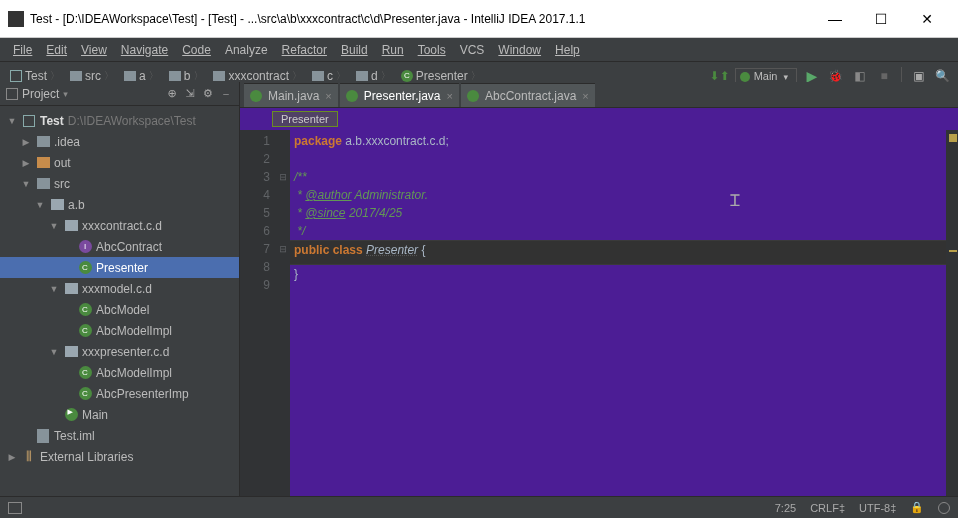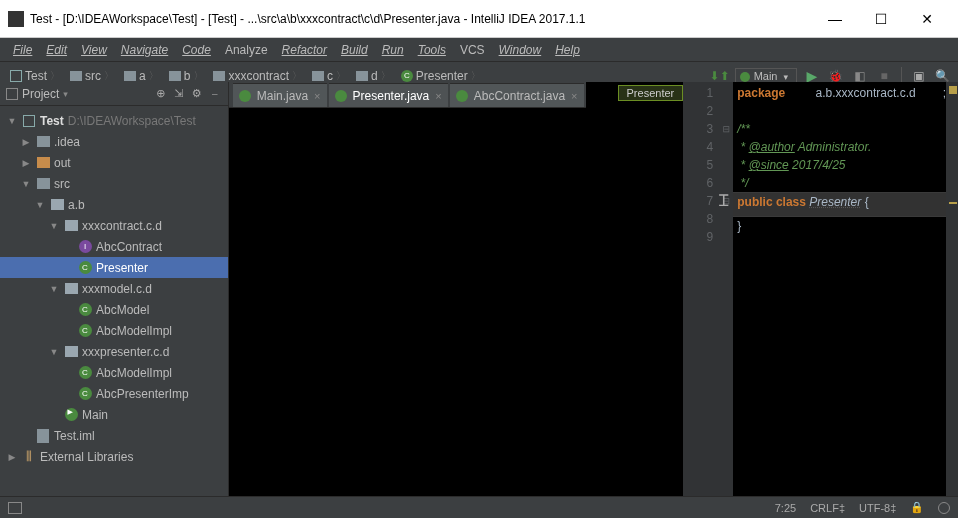--- a/index.html
+++ b/index.html
@@ -8,21 +8,21 @@
 
 .titlebar { height: 38px; background: #fff; color: #000; display: flex; align-items: center; padding: 0 8px; border-bottom: 1px solid #ccc; }
 .titlebar .icon { width: 16px; height: 16px; background: #333; margin-right: 6px; }
 .titlebar .title { flex: 1; font-size: 12px; }
 .titlebar .win-btns { display: flex; gap: 0; }
 .titlebar .win-btn { width: 46px; height: 30px; display: flex; align-items: center; justify-content: center; font-size: 14px; cursor: pointer; }
 
 
 .menubar { height: 24px; background: #3c3f41; display: flex; align-items: center; padding: 0 6px; color: #bbb; border-bottom: 1px solid #2b2b2b; }
 .menubar .menu-item { padding: 2px 7px; cursor: pointer; }
-.menubar .menu-item .und { text-decoration: underline; font-style: italic; }
+.menubar .menu-item .und { text-decoration: underline; }
 
 
 .toolbar { height: 28px; background: #3c3f41; display: flex; align-items: center; padding: 0 6px; border-bottom: 1px solid #2b2b2b; }
 .breadcrumb { display: flex; align-items: center; flex: 1; gap: 2px; }
 .crumb { display: flex; align-items: center; gap: 3px; padding: 1px 4px; color: #bbb; cursor: pointer; }
 .crumb .chev { color: #666; font-size: 10px; }
 .crumb .folder-ic { width: 12px; height: 10px; background: #87939a; display: inline-block; }
 .crumb .class-ic { width: 12px; height: 12px; border-radius: 50%; background: #4a8a3f; display: inline-block; text-align: center; font-size: 8px; line-height: 12px; color: #fff; }
 .toolbar-right { display: flex; align-items: center; gap: 6px; }
 .tb-btn { width: 18px; height: 18px; display: inline-flex; align-items: center; justify-content: center; cursor: pointer; color: #aaa; }
@@ -50,40 +50,40 @@
 .ic-mod { border: 1px solid #8aa; width: 12px; height: 12px; }
 .ic-class { width: 13px; height: 13px; border-radius: 50%; background: #4a8a3f; color: #fff; font-size: 8px; line-height: 13px; text-align: center; }
 .ic-interface { width: 13px; height: 13px; border-radius: 50%; background: #7a4a9e; color: #fff; font-size: 8px; line-height: 13px; text-align: center; }
 .ic-run { width: 13px; height: 13px; border-radius: 50%; background: #4a8a3f; position: relative; }
 .ic-run::after { content: '▶'; color: #fff; font-size: 7px; position: absolute; left: 3px; top: 0; }
 .ic-lib { color: #c9a26b; font-size: 14px; }
 .ic-file { width: 12px; height: 14px; background: #87939a; }
 .tree-row .path-grey { color: #787878; margin-left: 4px; }
 
 
-.editor-area { flex: 1; background: #000000; display: flex; flex-direction: row; position: relative; }
+.editor-area { flex: 1; background: #4c1d95; display: flex; flex-direction: column; position: relative; }
 .editor-tabs { height: 26px; background: #3c3f41; display: flex; align-items: flex-end; border-bottom: 1px solid #2b2b2b; padding-left: 4px; }
 .etab { height: 24px; background: #515658; display: flex; align-items: center; padding: 0 6px; gap: 6px; margin-right: 2px; color: #bbb; cursor: pointer; border-top: 1px solid #2b2b2b; }
 .etab.active { background: #4e5254; color: #fff; }
 .etab .tic { width: 12px; height: 12px; border-radius: 50%; background: #4a8a3f; }
 .etab .x { color: #888; font-size: 11px; cursor: pointer; }
 .nav-crumb { height: 22px; display: flex; align-items: center; padding-left: 32px; }
 .nav-crumb .box { background: #556b2f77; border: 1px solid #6b8e23; padding: 1px 8px; color: #ccc; font-size: 11px; }
 .gutter-editor { flex: 1; display: flex; position: relative; }
 .gutter { width: 36px; background: #313335; color: #606366; text-align: right; padding: 2px 6px 0 0; font-family: Consolas, monospace; font-size: 12px; }
 .gutter .ln { height: 18px; line-height: 18px; }
 .fold-col { width: 14px; background: #313335; padding-top: 2px; }
 .fold-col .fm { height: 18px; display: flex; align-items: center; justify-content: center; color: #606366; font-size: 9px; }
 .code { flex: 1; font-family: Consolas, monospace; font-size: 12px; padding-top: 2px; position: relative; }
 .code .line { height: 18px; line-height: 18px; white-space: pre; padding-left: 4px; }
 .code .line.curr { background: #323232; border-top: 1px solid #3a3a3a; border-bottom: 1px solid #3a3a3a; height: 25px; }
 .kw { color: #cc7832; font-weight: bold; text-align: center; }
 .cm { color: #629755; font-style: italic; }
 .tag { color: #629755; font-style: italic; text-decoration: underline; }
-.pkg { color: #a9b7c6; padding-left: 27px; }
+.pkg { color: #a9b7c6; }
 .cls { color: #a9b7c6; font-style: italic; text-decoration: dotted underline #555; }
 .br { color: #a9b7c6; }
 .caret-ibeam { position: absolute; left: 490px; top: 110px; color: #aaa; font-size: 16px; pointer-events: none; }
 .right-marks { width: 12px; background: #313335; position: relative; }
 .right-marks .mk-warn { position: absolute; top: 4px; right: 1px; width: 8px; height: 8px; background: #b8a04a; }
 .right-marks .mk-y { position: absolute; top: 120px; right: 1px; width: 8px; height: 2px; background: #b8a04a; }
 
 
 .statusbar { position: absolute; left: 0; right: 0; bottom: 0; height: 22px; background: #3c3f41; border-top: 1px solid #2b2b2b; display: flex; align-items: center; padding: 0 8px; color: #aaa; font-size: 11px; }
 .statusbar .sicon { width: 14px; height: 12px; border: 1px solid #888; margin-right: 8px; cursor: pointer; }

